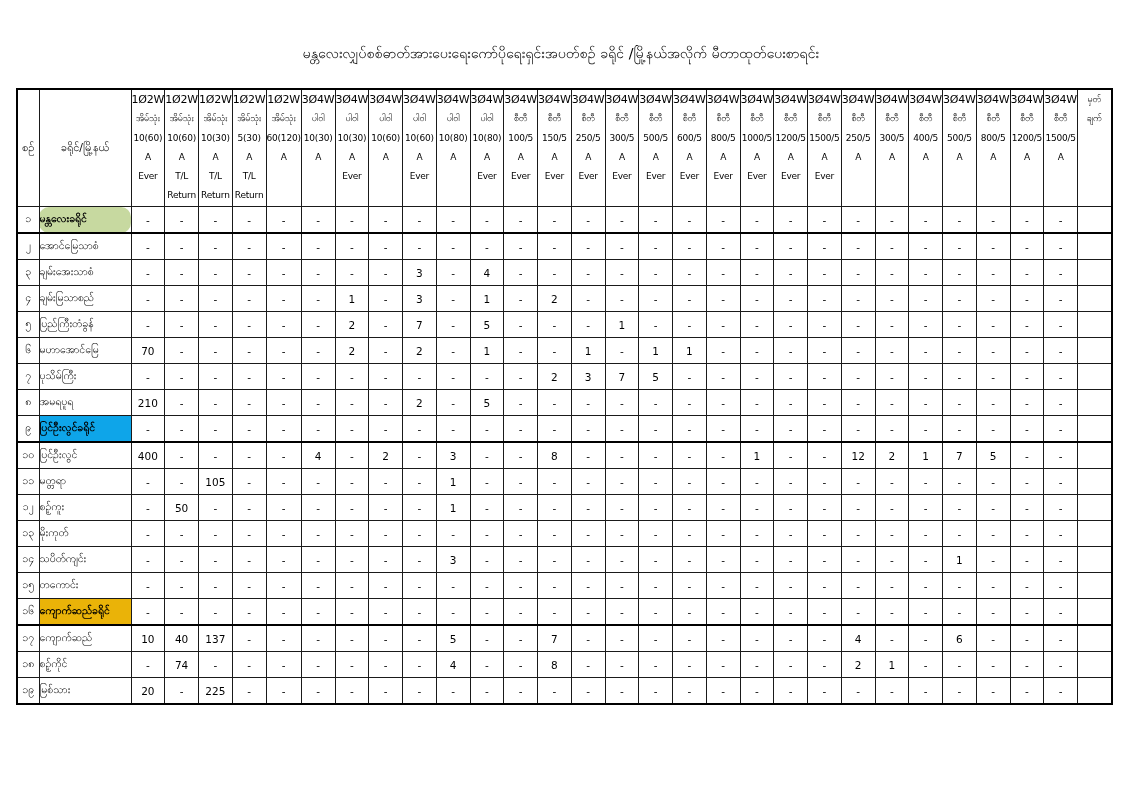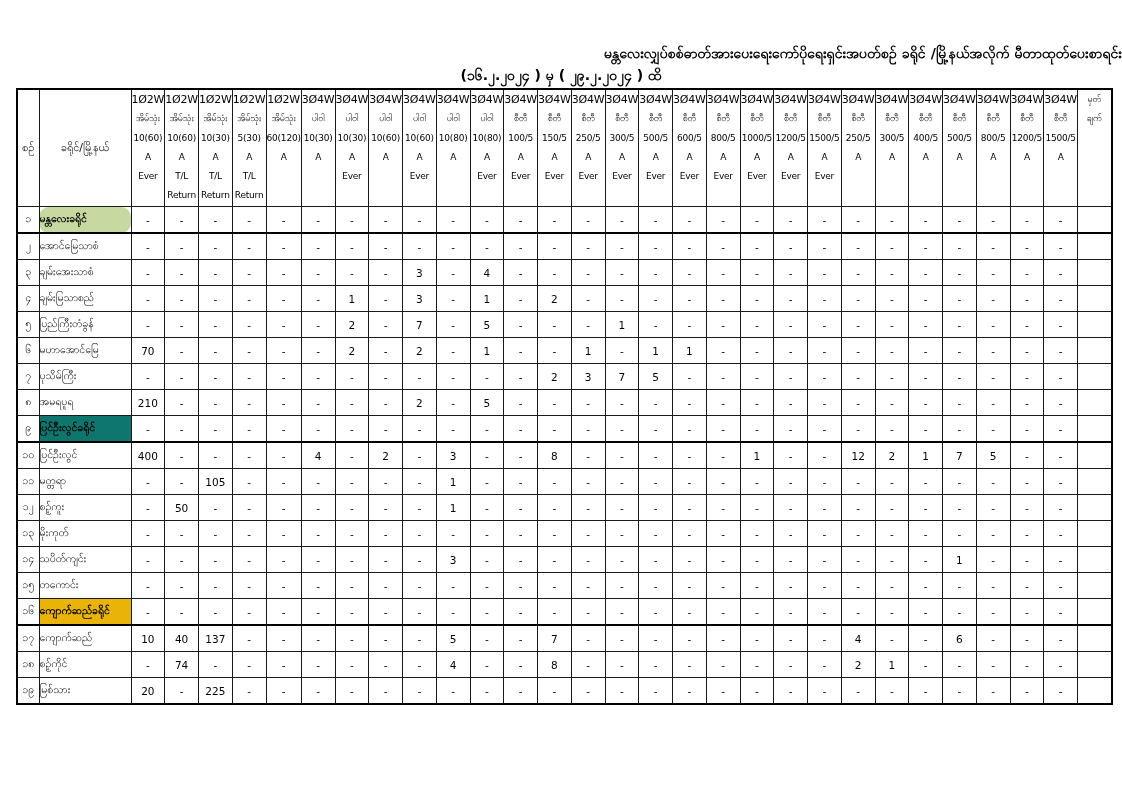--- a/index.html
+++ b/index.html
@@ -4,21 +4,21 @@
 <style>
   html,body{margin:0;padding:0;background:#ffffff;}
   body{
     width:1122px;height:794px;position:relative;overflow:hidden;
     font-family:"DejaVu Sans","Liberation Sans",sans-serif;
     color:#000;
   }
   .page{position:absolute;inset:0;background:#fff;}
   .title-line1{
     position:absolute;top:44px;left:0;width:100%;
-    text-align:right;font-size:14px;font-weight:700;letter-spacing:0.1px;
+    text-align:center;font-size:14px;font-weight:400;letter-spacing:0.1px;
   }
   .title-line2{
     position:absolute;top:66px;left:0;width:100%;
     text-align:center;font-size:14px;font-weight:700;
   }
   table.report{
     position:absolute;left:16px;top:88px;
     border-collapse:collapse;table-layout:fixed;
     border:2px solid #000;
   }
@@ -45,21 +45,20 @@
     white-space:nowrap;
   }
   tr.district td{border-bottom:2px solid #000;}
   tr.district td.name{font-weight:700;}
 </style>
 </head>
 <body>
 
 <div class="page">
   <div class="title-line1">မန္တလေးလျှပ်စစ်ဓာတ်အားပေးရေးကော်ပိုရေးရှင်းအပတ်စဉ် ခရိုင် /မြို့နယ်အလိုက် မီတာထုတ်ပေးစာရင်း</div>
-  <div class="title-line2">(၁၆.၂.၂၀၂၄ ) မှ ( ၂၉.၂.၂၀၂၄ ) ထိ</div>
   <table class="report">
     <colgroup>
         <col style="width: 22px;">
         <col style="width: 92px;">
         <col style="width: 33.75px;">
         <col style="width: 33.75px;">
         <col style="width: 33.75px;">
         <col style="width: 33.75px;">
         <col style="width: 33.75px;">
         <col style="width: 33.75px;">
@@ -581,21 +580,21 @@
           <td>-</td>
           <td>-</td>
           <td>-</td>
           <td>-</td>
           <td>-</td>
           <td>-</td>
           <td></td>
         </tr>
         <tr class="district">
           <td class="serial">၉</td>
-          <td class="name" style="background: #0f766e;">ပြင်ဦးလွင်ခရိုင်</td>
+          <td class="name" style="background: #0ea5e9;">ပြင်ဦးလွင်ခရိုင်</td>
           <td>-</td>
           <td>-</td>
           <td>-</td>
           <td>-</td>
           <td>-</td>
           <td>-</td>
           <td>-</td>
           <td>-</td>
           <td>-</td>
           <td>-</td>

